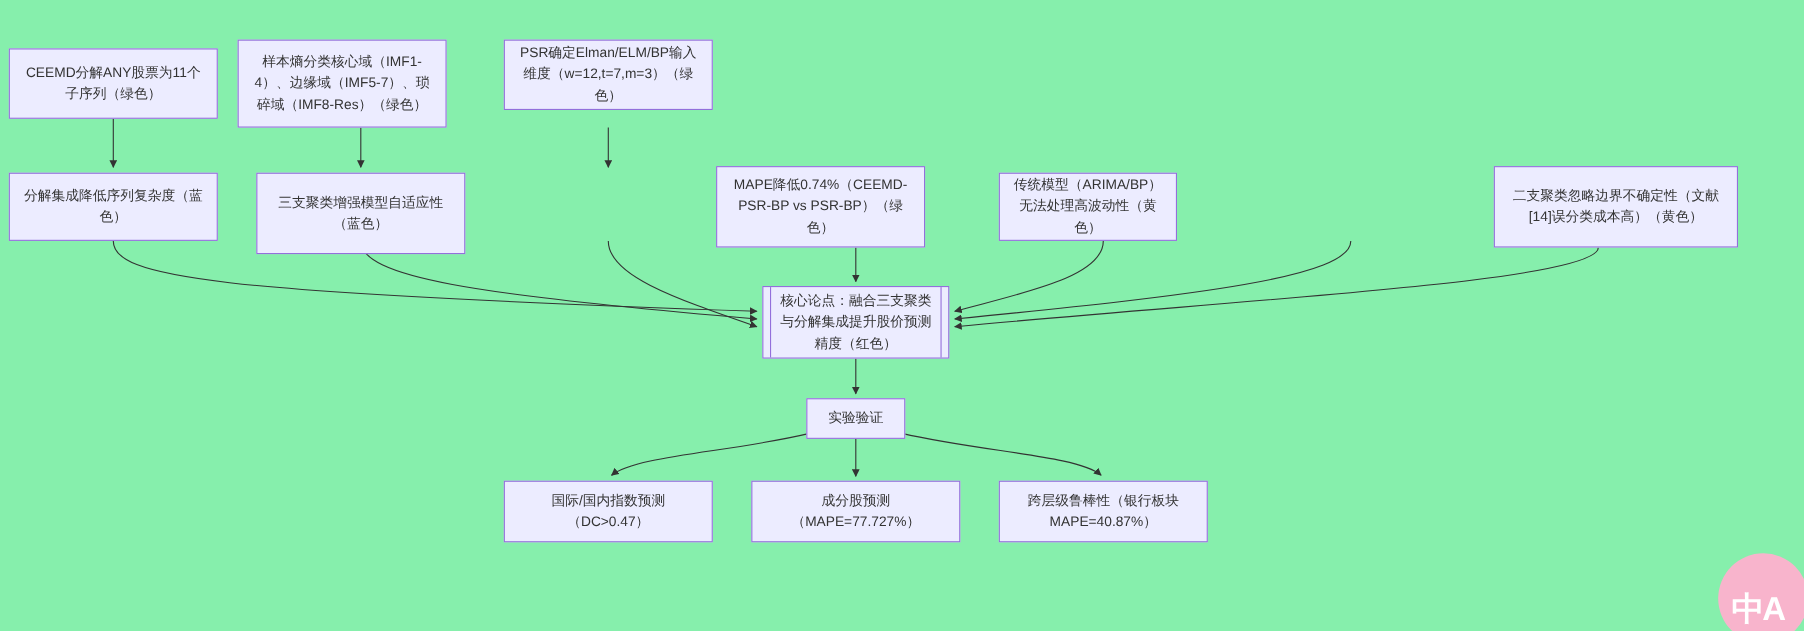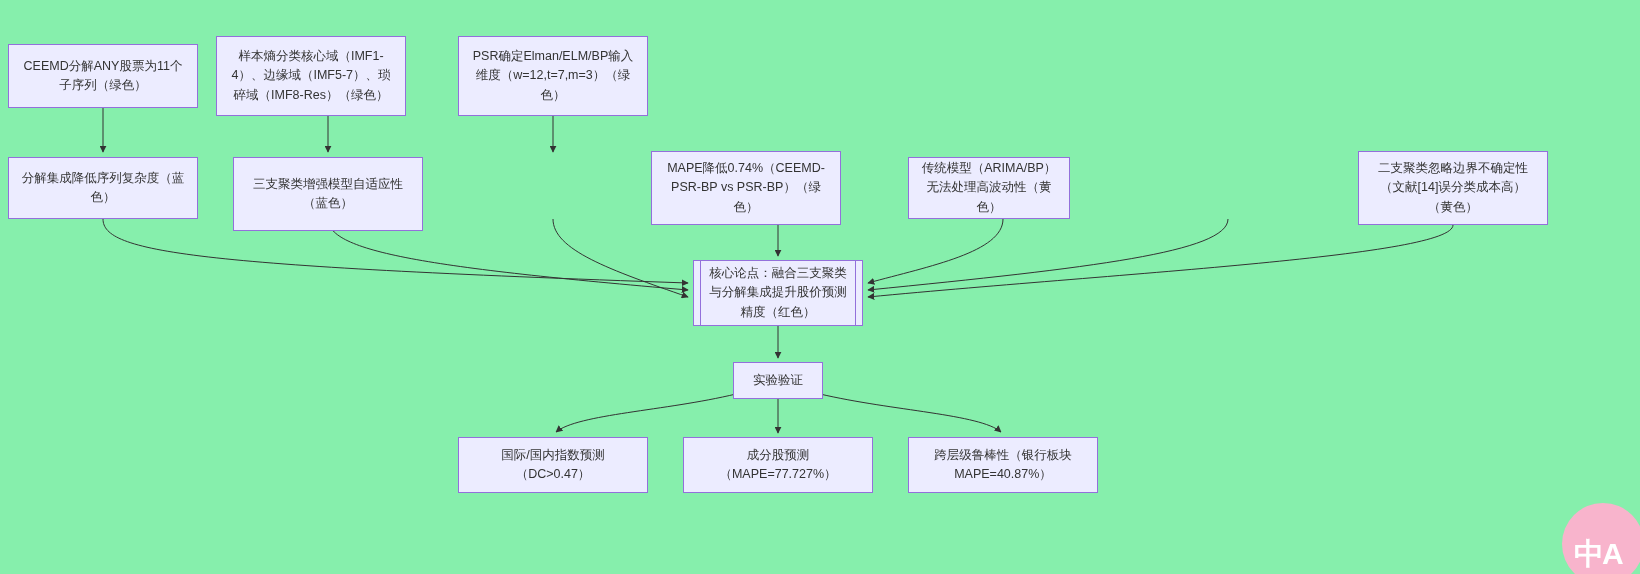--- a/index.html
+++ b/index.html
@@ -80,37 +80,37 @@
     <path class="edge" marker-end="url(#arrow)" d="M778,399 L778,433"></path>
     <path class="edge" marker-end="url(#arrow)" d="M820,394 C893,411 980,414 1001,432"></path>
   </svg>
 
   <div class="node" style="left:8px;top:44px;width:190px;height:64px">
     <span>CEEMD分解ANY股票为11个子序列（绿色）</span>
   </div>
   <div class="node" style="left:216px;top:36px;width:190px;height:80px">
     <span>样本熵分类核心域（IMF1-4）、边缘域（IMF5-7）、琐碎域（IMF8-Res）（绿色）</span>
   </div>
-  <div class="node" style="left:458px;top:36px;width:190px;height:80px">
+  <div class="node" style="left:458px;top:36px;width:190px;height:64px">
     <span>PSR确定Elman/ELM/BP输入维度（w=12,t=7,m=3）（绿色）</span>
   </div>
 
   <div class="node" style="left:8px;top:157px;width:190px;height:62px">
     <span>分解集成降低序列复杂度（蓝色）</span>
   </div>
   <div class="node" style="left:233px;top:157px;width:190px;height:74px">
     <span>三支聚类增强模型自适应性（蓝色）</span>
   </div>
   <div class="node" style="left:651px;top:151px;width:190px;height:74px">
     <span>MAPE降低0.74%（CEEMD-PSR-BP vs PSR-BP）（绿色）</span>
   </div>
   <div class="node" style="left:908px;top:157px;width:162px;height:62px">
     <span>传统模型（ARIMA/BP）无法处理高波动性（黄色）</span>
   </div>
-  <div class="node" style="left:1358px;top:151px;width:190px;height:74px">
+  <div class="node" style="left:1358px;top:151px;width:222px;height:74px">
     <span>二支聚类忽略边界不确定性（文献[14]误分类成本高）（黄色）</span>
   </div>
 
   <div class="node subroutine" style="left:693px;top:260px;width:170px;height:66px;padding:4px 14px">
     <span>核心论点：融合三支聚类与分解集成提升股价预测精度（红色）</span>
   </div>
 
   <div class="node" style="left:733px;top:362px;width:90px;height:37px">
     <span>实验验证</span>
   </div>

